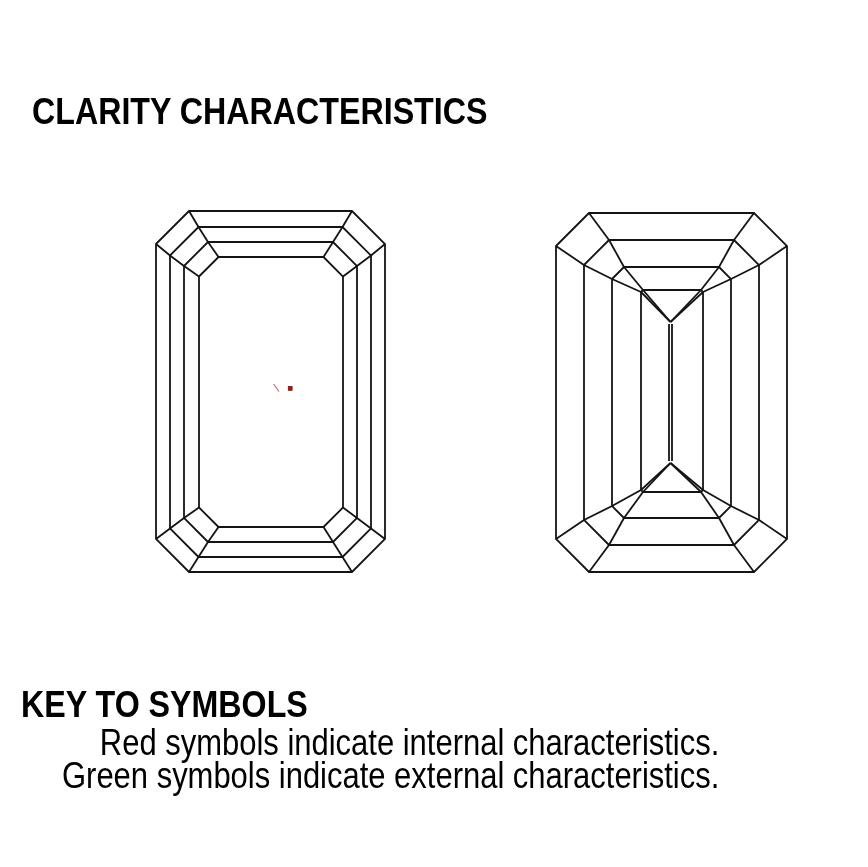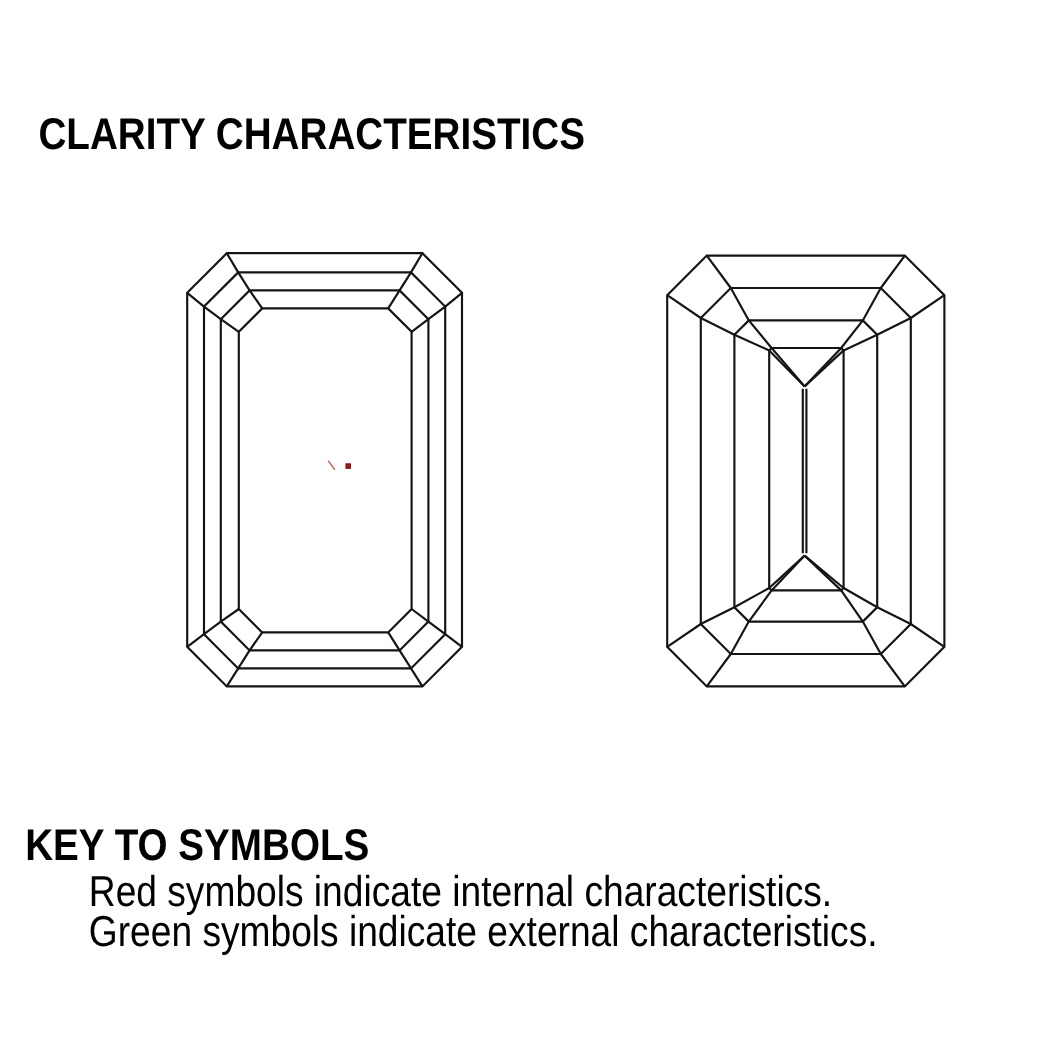--- a/index.html
+++ b/index.html
@@ -9,21 +9,21 @@
   }
   .condensed{display:inline-block;transform-origin:0 0;white-space:nowrap;}
   .title{
     position:absolute;left:32px;top:68px;font-size:37px;font-weight:bold;
     line-height:1;transform:scaleX(.87);
   }
   .key-heading{
     position:absolute;left:21px;top:655px;font-size:37px;font-weight:bold;
     line-height:1;transform:scaleX(.87);
   }
-  .key-lines{position:absolute;left:74px;top:726px;}
+  .key-lines{position:absolute;left:62px;top:726px;text-align:right;}
   .key-line{font-size:36px;line-height:33px;transform:scaleX(.86);display:block;
     transform-origin:0 0;white-space:nowrap;}
   .key-line + .key-line{margin-top:0px;}
   figure.diagram{position:absolute;margin:0;padding:0;}
   svg{display:block;}
 </style>
 </head>
 <body>
 
 <div class="page">

